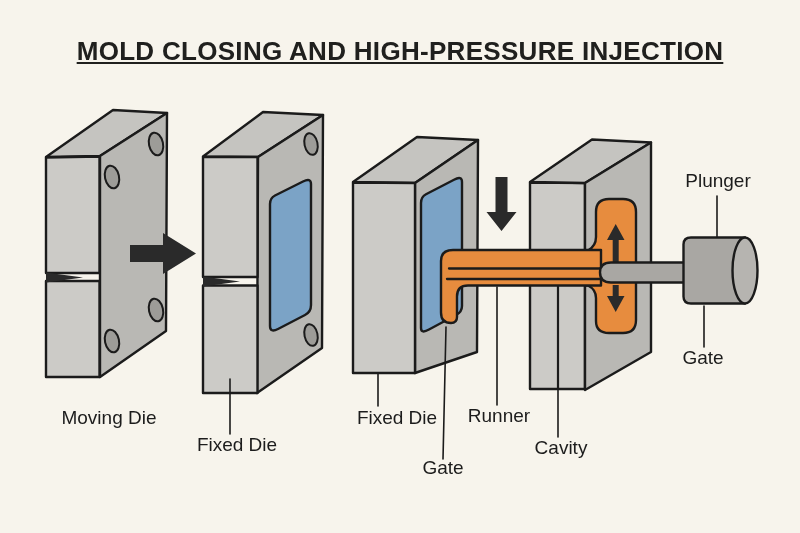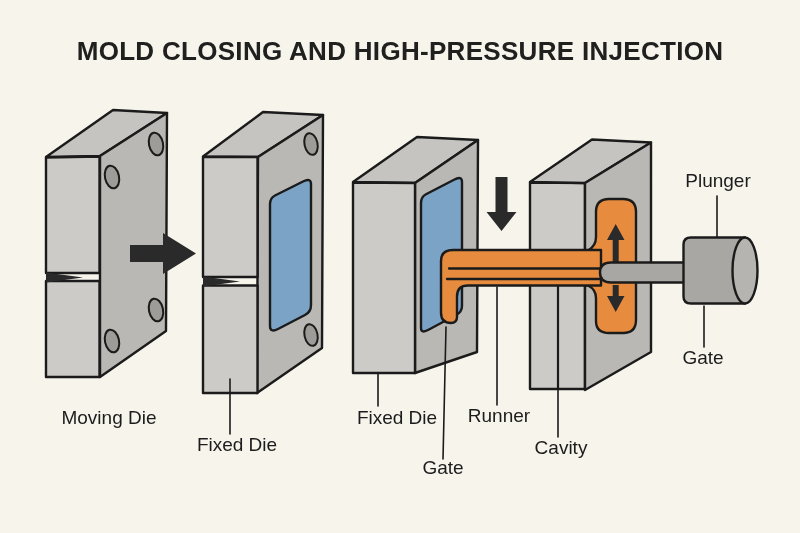--- a/index.html
+++ b/index.html
@@ -2,21 +2,21 @@
 <html><head>
 <meta charset="utf-8">
 <style>
   html,body{margin:0;padding:0;}
   body{width:800px;height:533px;overflow:hidden;font-family:"Liberation Sans",sans-serif;}
   .stage{position:relative;width:800px;height:533px;background:#f7f4ec;}
   .stage svg{position:absolute;left:0;top:0;}
   h1.title{
     position:absolute;left:0;right:0;top:36px;margin:0;
     text-align:center;font-family:"Liberation Sans",sans-serif;
-    font-size:26px;font-weight:700;letter-spacing:.3px;color:#20201e;
+    font-size:26px;font-weight:700;letter-spacing:.3px;color:#20201e;text-decoration:underline;
   }
   .outline{stroke:#1b1b1b;stroke-width:2.4;stroke-linejoin:round;stroke-linecap:round;}
   .thin-outline{stroke:#1b1b1b;stroke-width:2;stroke-linejoin:round;}
   .seam{stroke:#1b1b1b;stroke-width:2.2;stroke-linecap:round;}
   .leader{stroke:#1b1b1b;stroke-width:1.6;stroke-linecap:round;fill:none;}
   .runner-line{stroke:#1b1b1b;stroke-width:2.3;stroke-linecap:round;}
   .lbl{font-family:"Liberation Sans",sans-serif;font-size:19px;fill:#1c1c1c;text-anchor:middle;}
   .noStroke{stroke:none;}
 </style>
 </head>

